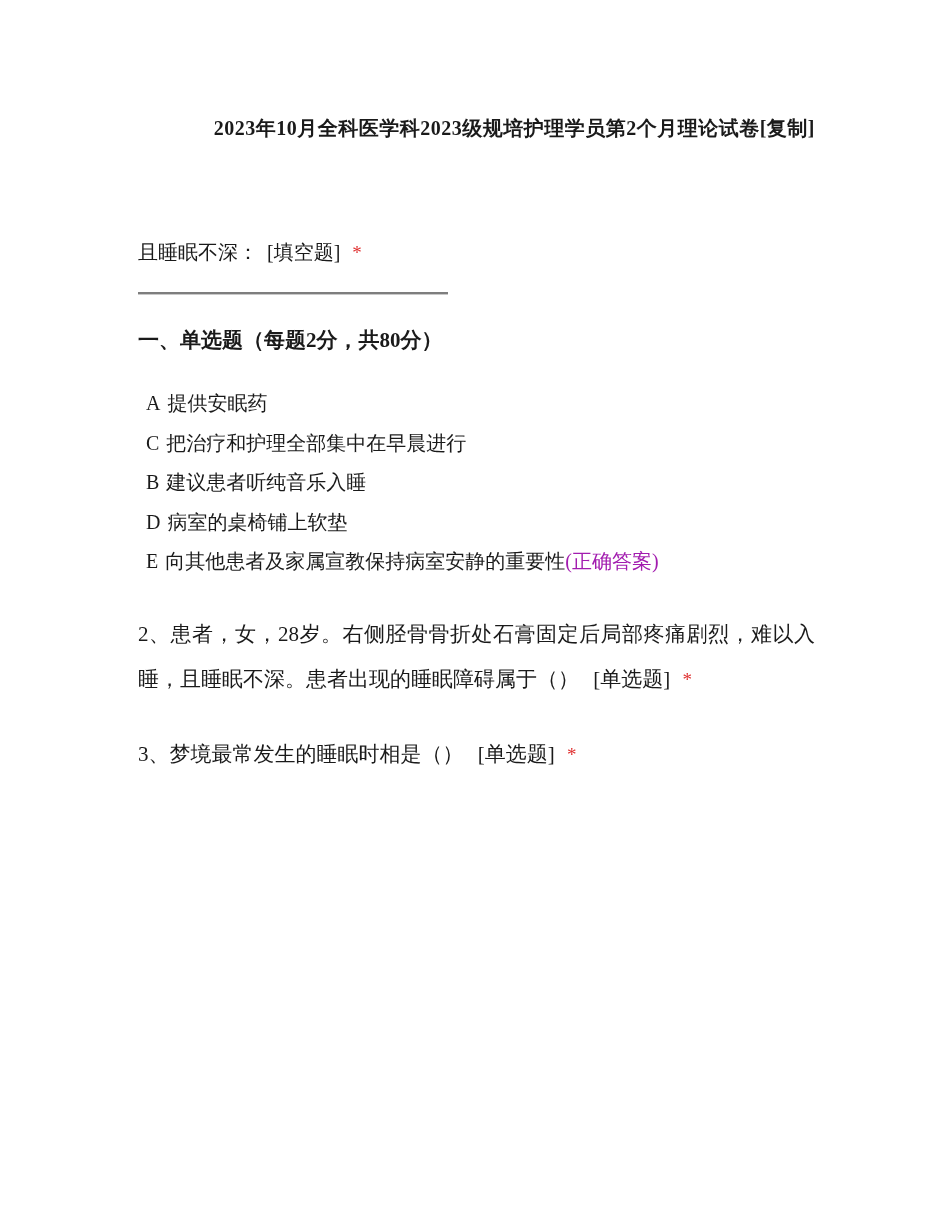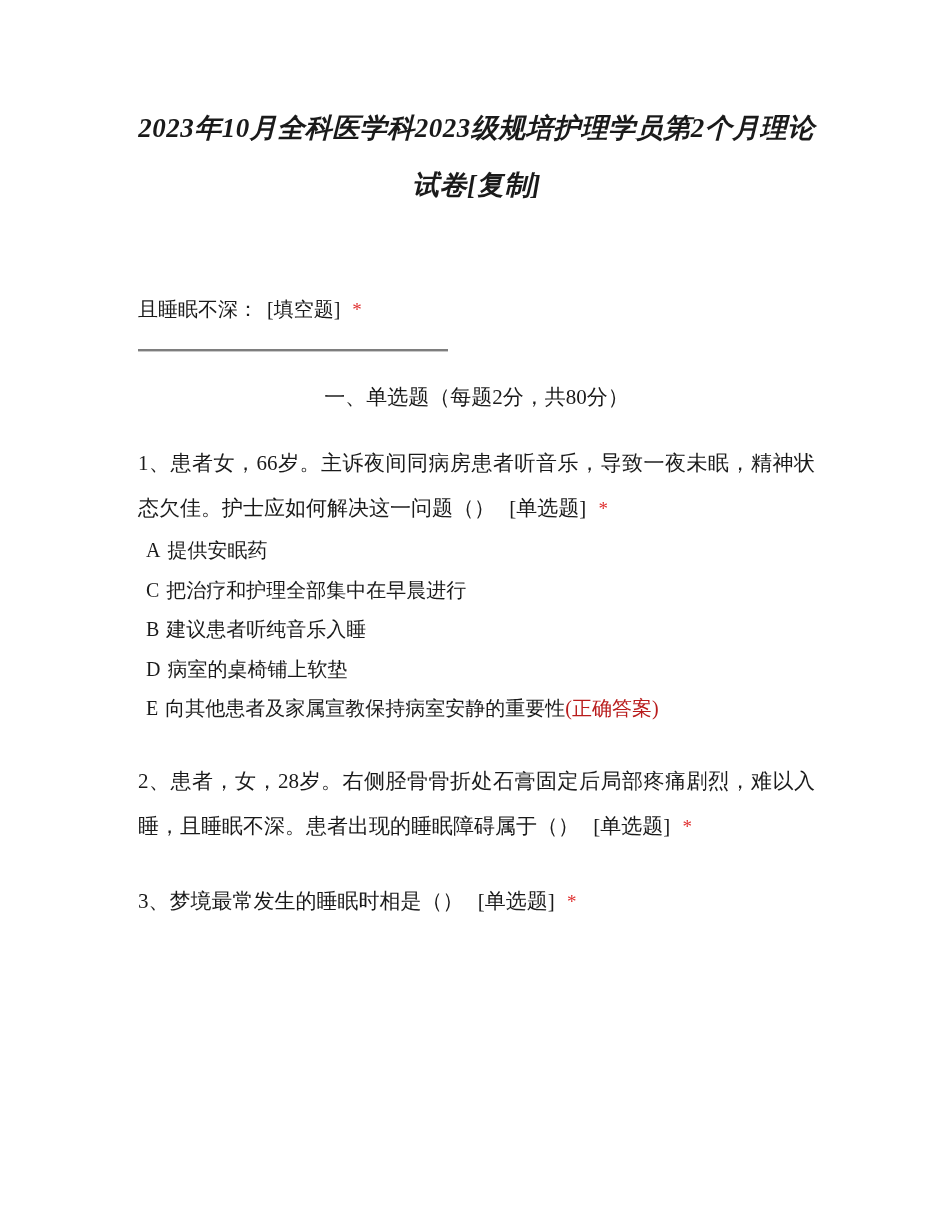--- a/index.html
+++ b/index.html
@@ -9,26 +9,25 @@
     background: #ffffff;
     color: #1a1a1a;
     font-family: "Liberation Serif", serif;
     overflow: hidden;
   }
   .doc {
     padding: 0 135px 0 138px;
   }
   .title {
     margin: 100px 0 0 0;
-    font-size: 27px;
+    font-size: 20px;
     font-weight: bold;
     line-height: 57px;
-    text-align: center;
+    text-align: right;
     letter-spacing: 0.5px;
-    font-style: italic;
   }
   .name-row {
     margin-top: 82px;
     font-size: 20px;
     line-height: 27px;
     white-space: nowrap;
   }
   .name-row .tag { margin-left: 4px; }
   .req {
     color: #e03131;
@@ -39,66 +38,60 @@
     margin-top: 26px;
     width: 310px;
     height: 2px;
     background: #7e7e7e;
     border-bottom: 1px solid #c9c9c9;
     cursor: text;
   }
   .section-heading {
     margin: 31px 0 0 0;
     font-size: 21px;
-    font-weight: normal;
+    font-weight: bold;
     line-height: 28px;
-    text-align: center;
   }
   .question { margin-top: 30px; }
   .qtext {
     margin: 0;
     font-size: 21px;
     line-height: 45px;
     text-align: justify;
   }
   .qtype { margin-left: 9px; }
   .options {
     margin: 0;
     padding: 0;
     list-style: none;
     font-size: 20px;
     line-height: 39.6px;
   }
   .option { padding-left: 8px; }
   .opt-letter { margin-right: 7px; }
-  .answer-tag { color: #b91c1c; }
+  .answer-tag { color: #a21caf; }
 </style>
 </head>
 <body>
 
 <div class="doc">
 
   <h1 class="title">2023年10月全科医学科2023级规培护理学员第2个月理论试卷[复制]</h1>
 
   <div class="name-row">
     <span>且睡眠不深：</span>
     <span class="tag">[填空题]</span>
     <span class="req">*</span>
   </div>
 
   <div class="blank-line"></div>
 
   <h2 class="section-heading">一、单选题（每题2分，共80分）</h2>
 
   <div class="question">
-    <p class="qtext">
-      <span>1、</span><span>患者女，66岁。主诉夜间同病房患者听音乐，导致一夜未眠，精神状态欠佳。护士应如何解决这一问题（）</span>
-      <span class="qtype">[单选题]</span>
-      <span class="req">*</span>
-    </p>
     <ul class="options">
       <li class="option">
         <span class="opt-letter">A</span><span>提供安眠药</span>
       </li>
       <li class="option">
         <span class="opt-letter">C</span><span>把治疗和护理全部集中在早晨进行</span>
       </li>
       <li class="option">
         <span class="opt-letter">B</span><span>建议患者听纯音乐入睡</span>
       </li>

